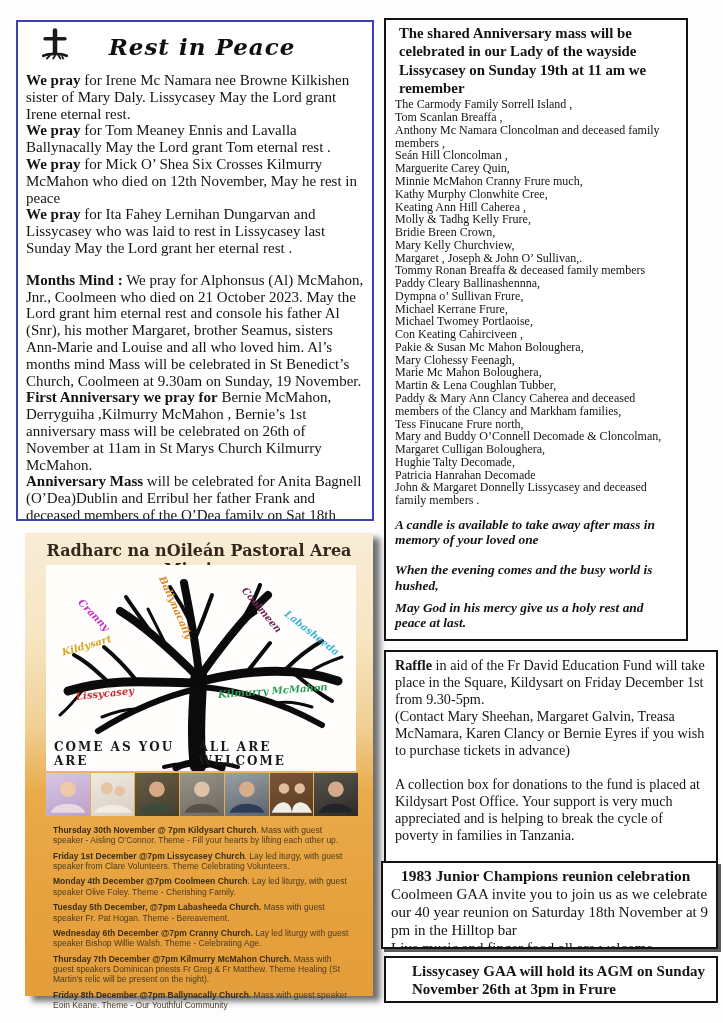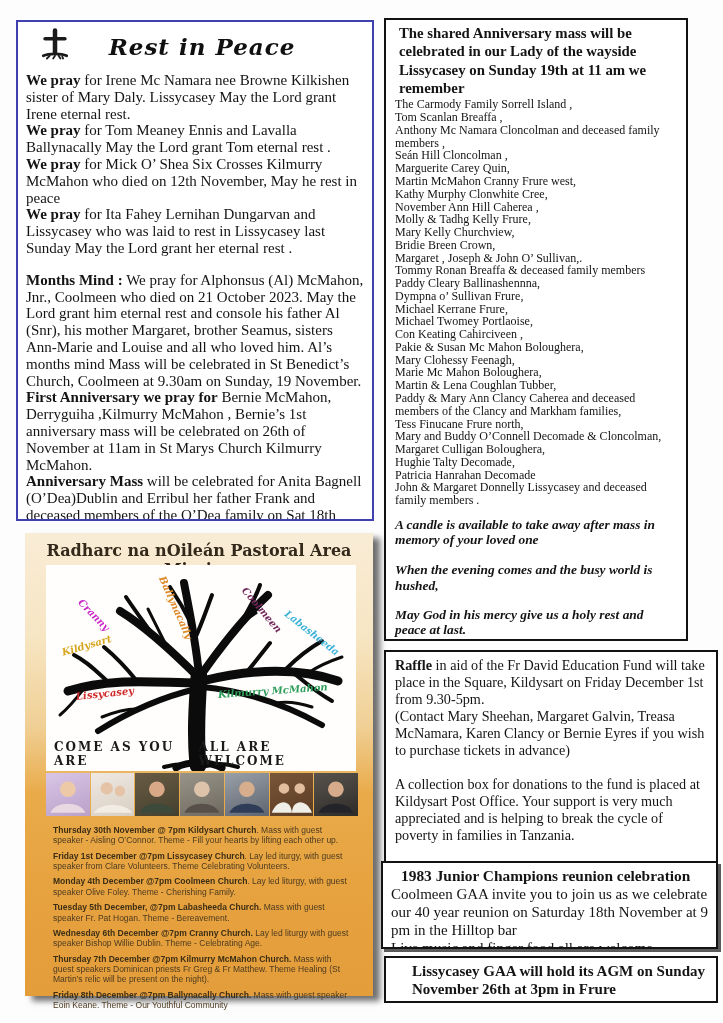--- a/index.html
+++ b/index.html
@@ -194,40 +194,40 @@
           <path class="bd" d="M5 42 C10 28 40 28 45 42 Z"></path>
         </svg>
       </div>
   </div>
 
   <div class="schedule">
       <p><b>Thursday 30th November @ 7pm Kildysart Church</b><span>. Mass with guest speaker - Aisling O’Connor. Theme - Fill your hearts by lifting each other up.</span></p>
       <p><b>Friday 1st December @7pm Lissycasey Church</b><span>. Lay led iturgy, with guest speaker from Clare Volunteers. Theme Celebrating Volunteers.</span></p>
       <p><b>Monday 4th December @7pm Coolmeen Church</b><span>. Lay led liturgy, with guest speaker  Olive Foley. Theme - Cherishing Family.</span></p>
       <p><b>Tuesday 5th December, @7pm Labasheeda Church.</b><span> Mass with guest speaker Fr. Pat Hogan. Theme - Bereavement.</span></p>
-      <p><b>Wednesday 6th December @7pm Cranny Church.</b><span> Lay led liturgy with guest speaker Bishop Willie Dublin. Theme - Celebrating Age.</span></p>
+      <p><b>Wednesday 6th December @7pm Cranny Church.</b><span> Lay led liturgy with guest speaker Bishop Willie Walsh. Theme - Celebrating Age.</span></p>
       <p><b>Thursday 7th December @7pm Kilmurry McMahon Church.</b><span> Mass with guest speakers Dominican priests Fr Greg &amp; Fr Matthew. Theme Healing (St Martin’s relic will be present on the night).</span></p>
       <p><b>Friday 8th December @7pm Ballynacally Church.</b><span> Mass with guest speaker Eoin Keane. Theme - Our Youthful Community</span></p>
     </div>
 </section>
 
 <section class="box shared">
   <p class="heading">The shared Anniversary mass will be celebrated in our Lady of the wayside Lissycasey  on Sunday 19th at 11 am we remember</p>
   <div>
       <p class="name-line">The Carmody Family Sorrell Island ,</p>
       <p class="name-line">Tom Scanlan Breaffa ,</p>
       <p class="name-line">Anthony  Mc Namara  Cloncolman and deceased family members ,</p>
       <p class="name-line">Seán Hill Cloncolman ,</p>
       <p class="name-line">Marguerite Carey Quin,</p>
-      <p class="name-line">Martin McMahon Cranny Frure west,</p>
+      <p class="name-line">Minnie McMahon Cranny Frure much,</p>
       <p class="name-line">Kathy Murphy Clonwhite Cree,</p>
-      <p class="name-line">November Ann Hill Caherea ,</p>
+      <p class="name-line">Keating Ann Hill Caherea ,</p>
       <p class="name-line">Molly &amp; Tadhg Kelly Frure,</p>
+      <p class="name-line">Bridie  Breen  Crown,</p>
       <p class="name-line">Mary Kelly Churchview,</p>
-      <p class="name-line">Bridie  Breen  Crown,</p>
       <p class="name-line">Margaret , Joseph &amp; John O’ Sullivan,.</p>
       <p class="name-line">Tommy Ronan Breaffa &amp; deceased family members</p>
       <p class="name-line">Paddy Cleary Ballinashennna,</p>
       <p class="name-line">Dympna o’ Sullivan Frure,</p>
       <p class="name-line">Michael Kerrane Frure,</p>
       <p class="name-line">Michael Twomey Portlaoise,</p>
       <p class="name-line">Con Keating Cahirciveen ,</p>
       <p class="name-line">Pakie &amp; Susan Mc Mahon Boloughera,</p>
       <p class="name-line">Mary Clohessy Feenagh,</p>
       <p class="name-line">Marie Mc Mahon Boloughera,</p>
@@ -235,21 +235,21 @@
       <p class="name-line">Paddy &amp; Mary Ann Clancy Caherea and deceased members of the Clancy and Markham families,</p>
       <p class="name-line">Tess Finucane Frure north,</p>
       <p class="name-line">Mary and Buddy O’Connell  Decomade &amp; Cloncolman,</p>
       <p class="name-line">Margaret Culligan Boloughera,</p>
       <p class="name-line">Hughie Talty Decomade,</p>
       <p class="name-line">Patricia Hanrahan  Decomade</p>
       <p class="name-line">John &amp; Margaret Donnelly Lissycasey and deceased family members .</p>
     </div>
   <p class="candle">A candle is available to take away after mass in memory of your loved one</p>
   <p class="verse">When the evening comes and the busy world is hushed,</p>
-  <p class="verse" style="margin-top:14px"> May God in his mercy give us a holy rest and peace at last.</p>
+  <p class="verse" style="margin-top:7px"> May God in his mercy give us a holy rest and peace at last.</p>
 </section>
 
 <section class="box raffle">
   <p><b class="lead">Raffle</b><span> in aid of the Fr David Education Fund will take place in the Square, Kildysart on Friday December 1st from 9.30-5pm.</span></p>
   <p>(Contact Mary Sheehan, Margaret Galvin, Treasa McNamara, Karen Clancy or Bernie Eyres if you wish to purchase tickets in advance)</p>
   <p class="gap">A collection box for donations  to the fund  is placed at Kildysart Post Office. Your support is very much appreciated and is helping to break the cycle of poverty in families in  Tanzania.</p>
 </section>
 
 <section class="box reunion">
   <p class="title">1983 Junior Champions reunion celebration</p>

